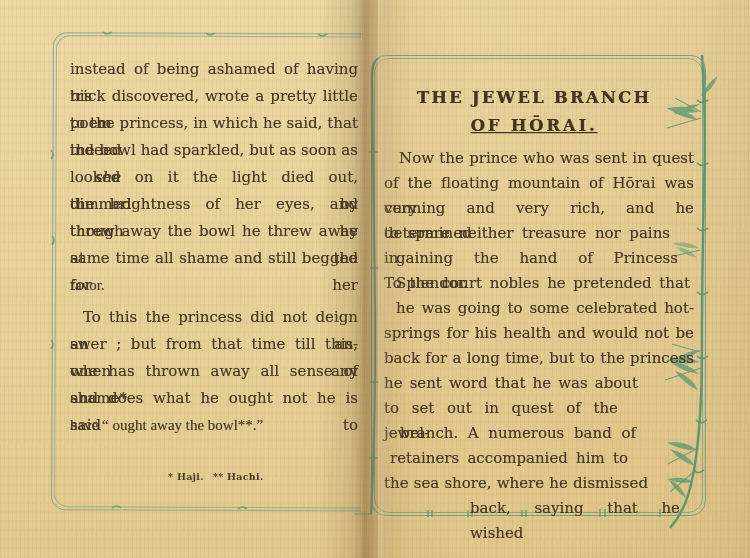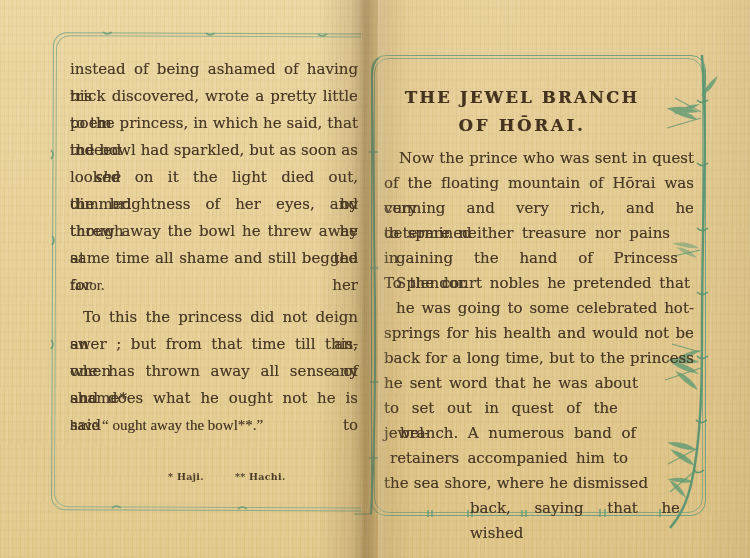--- a/index.html
+++ b/index.html
@@ -32,25 +32,25 @@
   
   .textcol{position:absolute;color:#483826;text-shadow:0 0 .5px rgba(72,56,38,.55);}
   .tc-left{left:70px;top:56px;width:288px;font-size:15px;}
   .tc-right{left:384px;top:146px;width:310px;font-size:15px;}
   .ln{height:27px;line-height:27px;white-space:nowrap;}
   .tc-right .ln{height:25px;line-height:25px;}
   .jl{white-space:normal;text-align:justify;text-align-last:justify;}
   .nl{text-align:left;font-family:Liberation Serif, serif;}
   .em{font-style:italic;margin-left:25px;}
   .p2gap{margin-top:5px;}
-  .story-title{position:absolute;left:372px;top:88px;width:300px;text-align:center;
+  .story-title{position:absolute;left:384px;top:88px;width:300px;text-align:center;
     color:#453320;font-weight:bold;font-size:16.5px;letter-spacing:2.2px;
     text-shadow:.4px .4px 0 rgba(69,51,32,.6);}
-  .story-title .t2{margin-top:9px;letter-spacing:2.8px;}
-  .footnotes{position:absolute;left:168px;top:471px;display:flex;gap:31px;
+  .story-title .t2{margin-top:9px;letter-spacing:2.8px;text-decoration:underline;}
+  .footnotes{position:absolute;left:168px;top:471px;display:flex;gap:9px;
     font-size:9.5px;font-weight:bold;color:#4a3a27;letter-spacing:.3px;}
   svg.decor{position:absolute;left:0;top:0;}
 </style>
 </head>
 <body>
 
 <div class="right-tint"></div>
 
 <div class="left-clip">
   <div class="pborder pb-left"></div>

